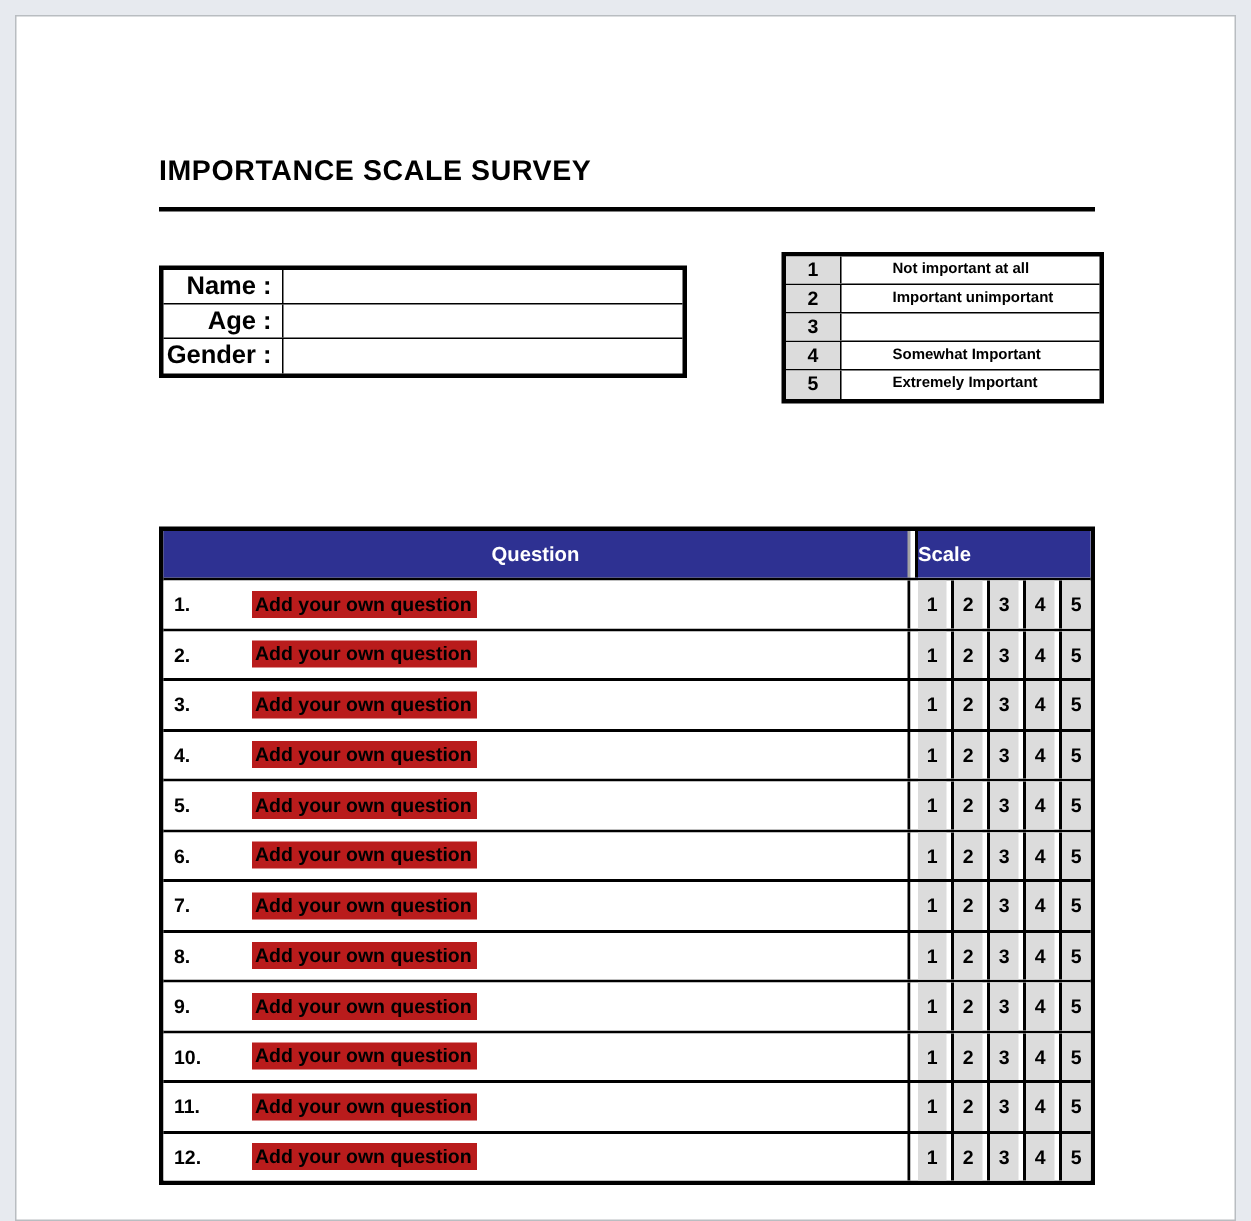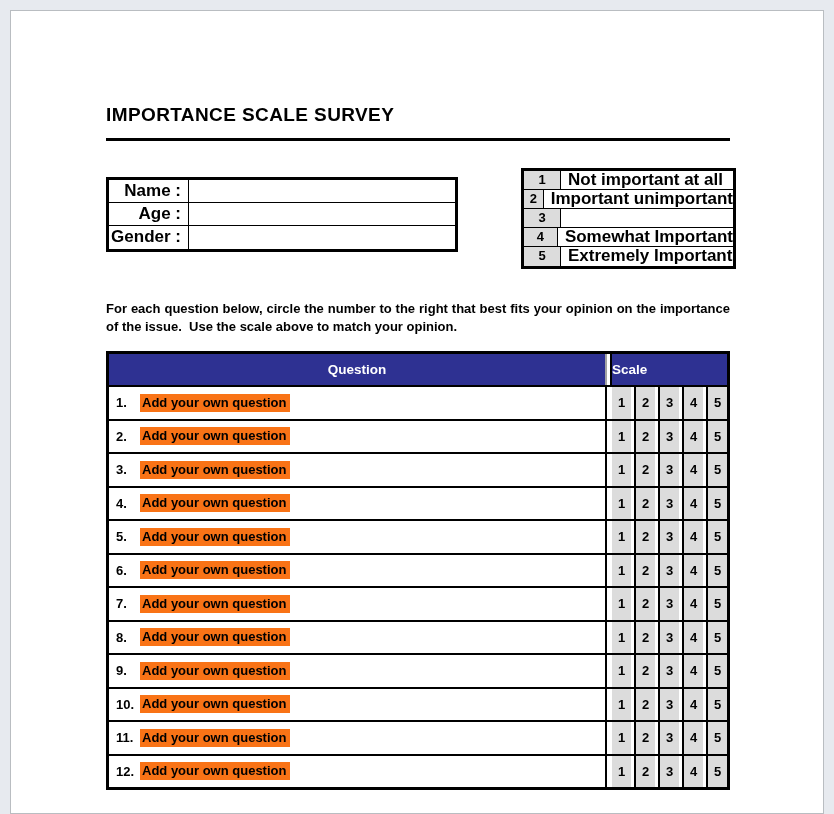--- a/index.html
+++ b/index.html
@@ -45,22 +45,22 @@
     position: absolute; left: 510px; top: 157px; width: 215px;
     border: 3px solid #000; background: #fff;
   }
   .legend-row { display: flex; height: 19px; border-bottom: 1.5px solid #000; }
   .legend-row:last-child { border-bottom: none; }
   .legend-num {
     width: 37px; background: #dcdcdc; border-right: 1.5px solid #000;
     font-size: 13px; font-weight: bold; text-align: center; line-height: 18px;
   }
   .legend-label {
-    flex: 1; font-size: 17px; font-weight: bold;
-    padding-left: 7px; line-height: 18px; white-space: nowrap;
+    flex: 1; font-size: 10px; font-weight: bold;
+    padding-left: 7px; line-height: 18px; white-space: nowrap; margin-left: 27px;
   }
   
   .instructions {
     position: absolute; left: 95px; top: 289px; width: 624px;
     font-size: 13px; font-weight: bold; line-height: 18px;
     text-align: justify; color: #000;
   }
   
   .survey-table {
     position: absolute; left: 95px; top: 340px; width: 624px; height: 439px;
@@ -84,21 +84,21 @@
   .q-cell {
     flex: 1; display: flex; align-items: center;
     padding-left: 7px; border-right: 2px solid #000; background: #fff;
   }
   .q-num {
     font-size: 13px; font-weight: bold;
     display: inline-block; min-width: 24px; flex: none;
   }
   .q-text {
     font-size: 13px; font-weight: bold;
-    background: #f97316; padding: 1px 4px 2px 2px;
+    background: #b91c1c; padding: 1px 4px 2px 2px; margin-left: 28px;
   }
   .s-cells { width: 120px; display: flex; background: #fff; }
   .s-cell {
     flex: 1; margin-left: 3px; border-left: 2px solid #000;
     background: #dcdcdc;
     display: flex; align-items: center; justify-content: center;
     font-size: 13px; font-weight: bold;
   }
   .s-cell:first-child { margin-left: 5px; border-left: none; }
 </style>
@@ -140,21 +140,20 @@
     <div class="legend-row">
       <div class="legend-num">4</div>
       <div class="legend-label">Somewhat Important</div>
     </div>
     <div class="legend-row">
       <div class="legend-num">5</div>
       <div class="legend-label">Extremely Important</div>
     </div>
   </div>
 
-  <p class="instructions">For each question below, circle the number to the right that best fits your opinion on the importance of the issue.&nbsp; Use the scale above to match your opinion.</p>
 
   <div class="survey-table">
     <div class="survey-header">
       <div class="q-header">Question</div>
       <div class="s-header-wrap">
         <div class="s-header">Scale</div>
       </div>
     </div>
 
     <div class="survey-row">

